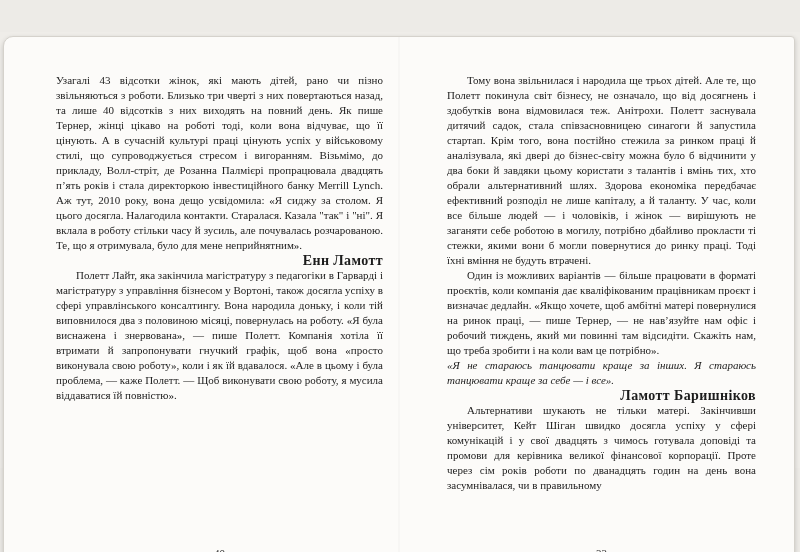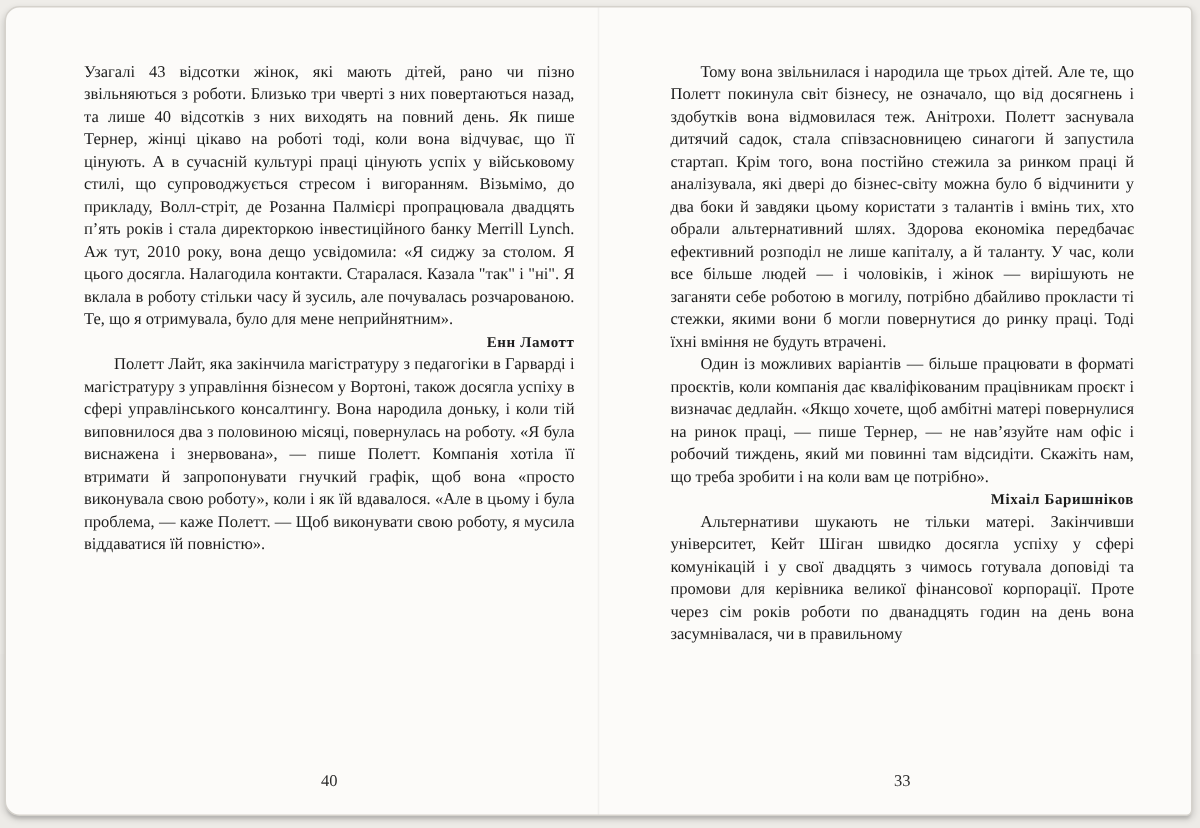--- a/index.html
+++ b/index.html
@@ -8,20 +8,21 @@
     width: 800px;
     height: 552px;
     background: #edebe7;
     overflow: hidden;
   }
   .stage {
     position: relative;
     width: 800px;
     height: 436px;
     background: #efede9;
+    margin-top: 32px;
   }
   .spread {
     position: absolute;
     left: 3px;
     top: 4px;
     width: 792px;
     height: 540px;
     background: #fcfbf9;
     border: 1px solid #d5d2cc;
     border-radius: 10px 4px 4px 10px;
@@ -59,21 +60,21 @@
   .page-body p { margin: 0; }
   .page-body p.indent { text-indent: 20px; }
   .quote {
     margin: 18px 0 0 42px;
     font-style: italic;
   }
   .quote-author {
     margin: 18px 0 20px 0;
     text-align: right;
     font-weight: bold;
-    font-size: 10px;
+    font-size: 14px;
     letter-spacing: 0.4px;
     font-style: normal;
   }
   .page-number {
     position: absolute;
     bottom: 16px;
     text-align: center;
     font-family: "Liberation Serif", "DejaVu Serif", serif;
     font-size: 11px;
     color: #2a2a2a;
@@ -93,20 +94,21 @@
         <p class="quote-author">Енн Ламотт</p>
         <p class="indent">Полетт Лайт, яка закінчила магістратуру з педагогіки в Гарварді і магістратуру з управління бізнесом у Вортоні, також досягла успіху в сфері управлінського консалтингу. Вона народила доньку, і коли тій виповнилося два з половиною місяці, повернулась на роботу. «Я була виснажена і знервована», — пише Полетт. Компанія хотіла її втримати й запропонувати гнучкий графік, щоб вона «просто виконувала свою роботу», коли і як їй вдавалося. «Але в цьому і була проблема, — каже Полетт. — Щоб виконувати свою роботу, я мусила віддаватися їй повністю».</p>
       </div>
       <div class="page-number">40</div>
     </div>
 
     <div class="page right">
       <div class="page-body">
         <p class="indent">Тому вона звільнилася і народила ще трьох дітей. Але те, що Полетт покинула світ бізнесу, не означало, що від досягнень і здобутків вона відмовилася теж. Анітрохи. Полетт заснувала дитячий садок, стала співзасновницею синагоги й запустила стартап. Крім того, вона постійно стежила за ринком праці й аналізувала, які двері до бізнес-світу можна було б відчинити у два боки й завдяки цьому користати з талантів і вмінь тих, хто обрали альтернативний шлях. Здорова економіка передбачає ефективний розподіл не лише капіталу, а й таланту. У час, коли все більше людей — і чоловіків, і жінок — вирішують не заганяти себе роботою в могилу, потрібно дбайливо прокласти ті стежки, якими вони б могли повернутися до ринку праці. Тоді їхні вміння не будуть втрачені.</p>
         <p class="indent">Один із можливих варіантів — більше працювати в форматі проєктів, коли компанія дає кваліфікованим працівникам проєкт і визначає дедлайн. «Якщо хочете, щоб амбітні матері повернулися на ринок праці, — пише Тернер, — не нав’язуйте нам офіс і робочий тиждень, який ми повинні там відсидіти. Скажіть нам, що треба зробити і на коли вам це потрібно».</p>
-        <p class="quote-author">Міхаіл Баришніков</p>
+        <p class="quote">«Я не стараюсь танцювати краще за інших. Я стараюсь танцювати краще за себе — і все».</p>
+        <p class="quote-author">Ламотт Баришніков</p>
         <p class="indent">Альтернативи шукають не тільки матері. Закінчивши університет, Кейт Шіган швидко досягла успіху у сфері комунікацій і у свої двадцять з чимось готувала доповіді та промови для керівника великої фінансової корпорації. Проте через сім років роботи по дванадцять годин на день вона засумнівалася, чи в правильному</p>
       </div>
       <div class="page-number">33</div>
     </div>
 
   </div>
 </div>
 
 </body></html>

